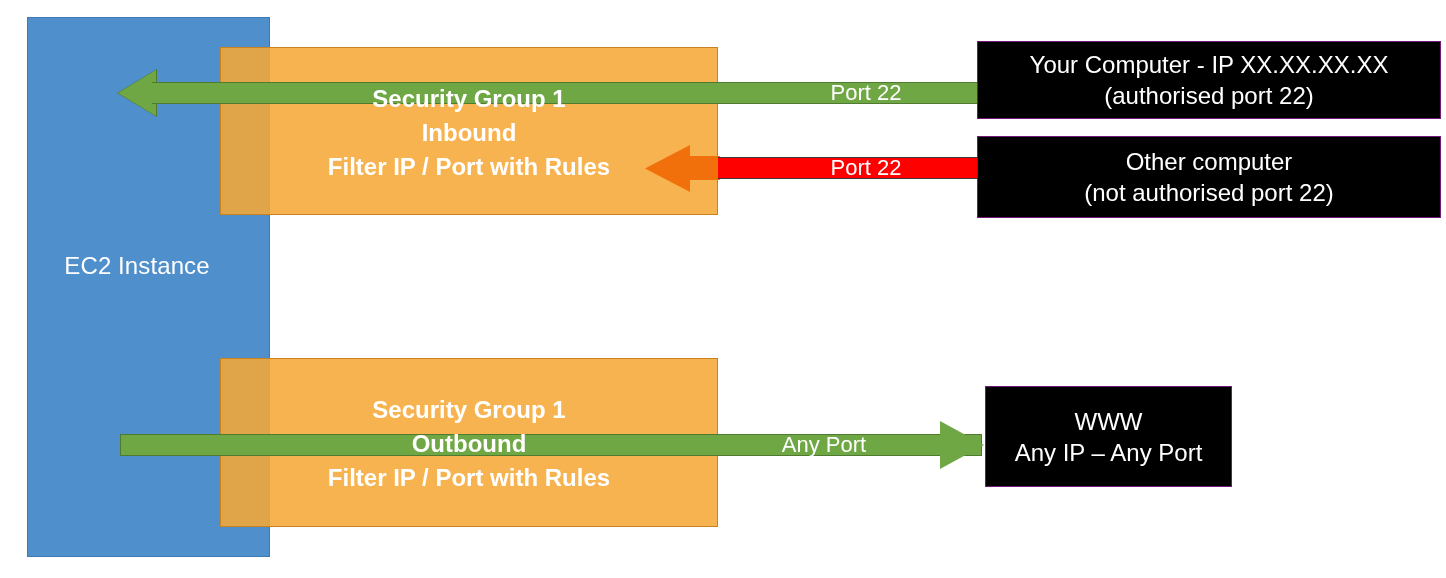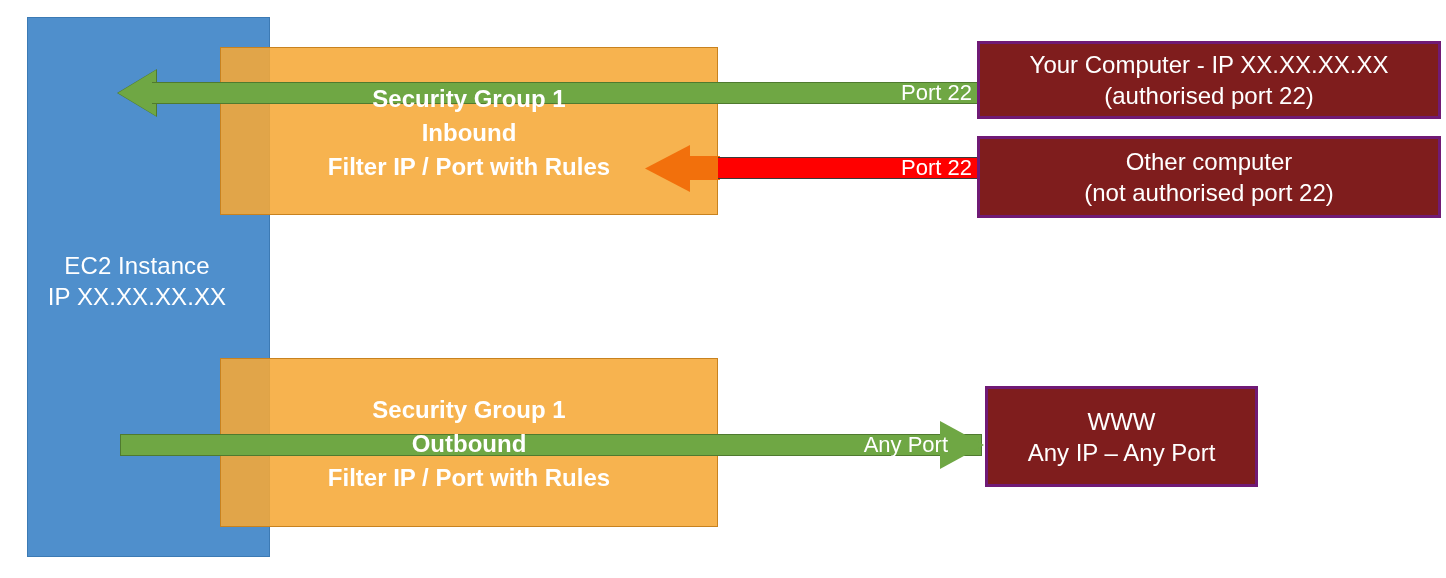--- a/index.html
+++ b/index.html
@@ -46,44 +46,43 @@
         background:#F2700C;}
 
   
   .green-out-shaft{left:120px;top:434px;width:862px;height:22px;
         background:#6FA744;border:1px solid #4F7A2F;}
   .green-out-head{position:absolute;left:940px;top:421px;width:44px;height:48px;
         background:#6FA744;clip-path:polygon(0% 0%, 100% 50%, 0% 100%);}
 
   
   .port-label{position:absolute;color:#ffffff;font-size:22px;line-height:22px;
-              text-align:right;}
+              text-align:center;}
   .port-22-green{left:760px;top:82px;width:212px;}
   .port-22-red{left:760px;top:157px;width:212px;}
   .any-port{left:700px;top:434px;width:248px;}
 
   
-  .grey-box{position:absolute;background:#7f1d1d;border:3px solid #701a75;
+  .grey-box{position:absolute;background:#000000;border:1px solid #701a75;
             box-sizing:border-box;color:#ffffff;text-align:center;
             font-size:24px;line-height:31px;
             display:flex;flex-direction:column;justify-content:center;}
   .grey-your{left:977px;top:41px;width:464px;height:78px;}
   .grey-other{left:977px;top:136px;width:464px;height:82px;}
-  .grey-www{left:985px;top:386px;width:273px;height:101px;}
+  .grey-www{left:985px;top:386px;width:247px;height:101px;}
   .grey-box span{display:block;}
 </style>
 </head>
 <body>
 
 <div id="stage">
 
   <div class="ec2-box"></div>
   <div class="ec2-label">
     <div>EC2 Instance</div>
-    <div>IP XX.XX.XX.XX</div>
   </div>
 
   <div class="sg-box sg-inbound"></div>
 
   <div class="sg-box sg-outbound"></div>
 
   <div class="green-in-head-outline"></div>
   <div class="green-in-head"></div>
   <div class="band green-in-shaft"></div>
 

